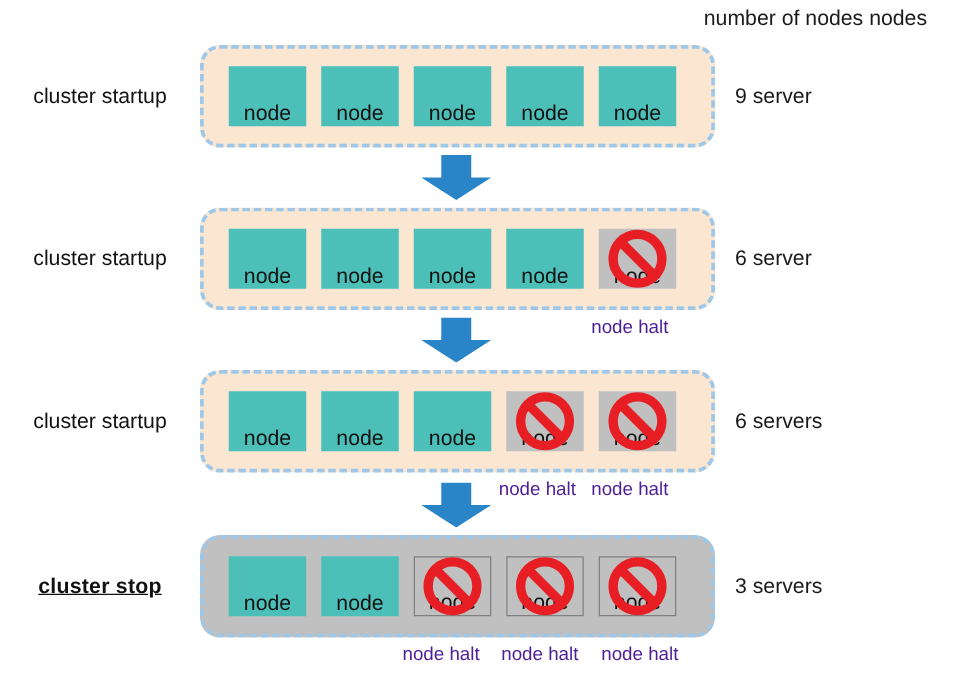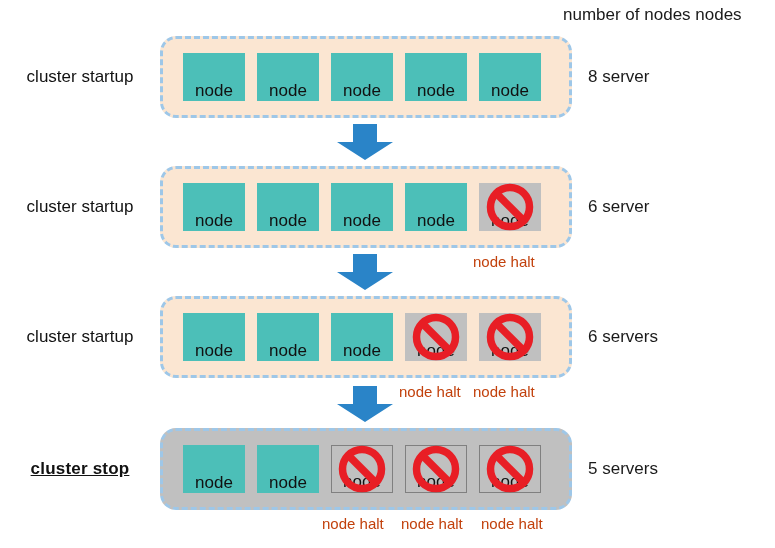--- a/index.html
+++ b/index.html
@@ -118,21 +118,21 @@
     pointer-events: none;
   }
 
   
   .halt-caption {
     position: absolute;
     top: 86px;
     font-size: 15px;
     line-height: 19px;
     white-space: nowrap;
-    color: #c2410c;
+    color: #4c1d95;
   }
 
   
   .flow-arrow {
     position: absolute;
     left: 337px;
     width: 56px;
     height: 36px;
   }
   .flow-arrow[data-arrow="0"] { top: 124px; }
@@ -159,21 +159,21 @@
             <span class="node-text">node</span>
           </div>
           <div class="node">
             <span class="node-text">node</span>
           </div>
           <div class="node">
             <span class="node-text">node</span>
           </div>
         </div>
       </div>
-      <div class="count-label">8 server</div>
+      <div class="count-label">9 server</div>
     </div>
     <div class="stage-row" data-row="1">
       <div class="stage-label">cluster startup</div>
       <div class="cluster-box">
         <div class="node-strip">
           <div class="node">
             <span class="node-text">node</span>
           </div>
           <div class="node">
             <span class="node-text">node</span>
@@ -270,21 +270,21 @@
                 <circle cx="50" cy="50" r="39" fill="none" stroke="#e81e25" stroke-width="15"></circle>
                 <line x1="22" y1="22" x2="78" y2="78" stroke="#e81e25" stroke-width="15" stroke-linecap="butt"></line>
               </svg>
             </span>
           </div>
         </div>
       </div>
       <div class="halt-caption" style="left: 322px;">node halt</div>
       <div class="halt-caption" style="left: 401px;">node halt</div>
       <div class="halt-caption" style="left: 481px;">node halt</div>
-      <div class="count-label">5 servers</div>
+      <div class="count-label">3 servers</div>
     </div>
   </div>
 
 <div id="arrows">
     <div class="flow-arrow" data-arrow="0"><svg viewBox="0 0 56 36" width="56" height="36" xmlns="http://www.w3.org/2000/svg">
         <polygon points="16,0 40,0 40,18 56,18 28,36 0,18 16,18" fill="#2a84c8"></polygon>
       </svg></div>
     <div class="flow-arrow" data-arrow="1"><svg viewBox="0 0 56 36" width="56" height="36" xmlns="http://www.w3.org/2000/svg">
         <polygon points="16,0 40,0 40,18 56,18 28,36 0,18 16,18" fill="#2a84c8"></polygon>
       </svg></div>

